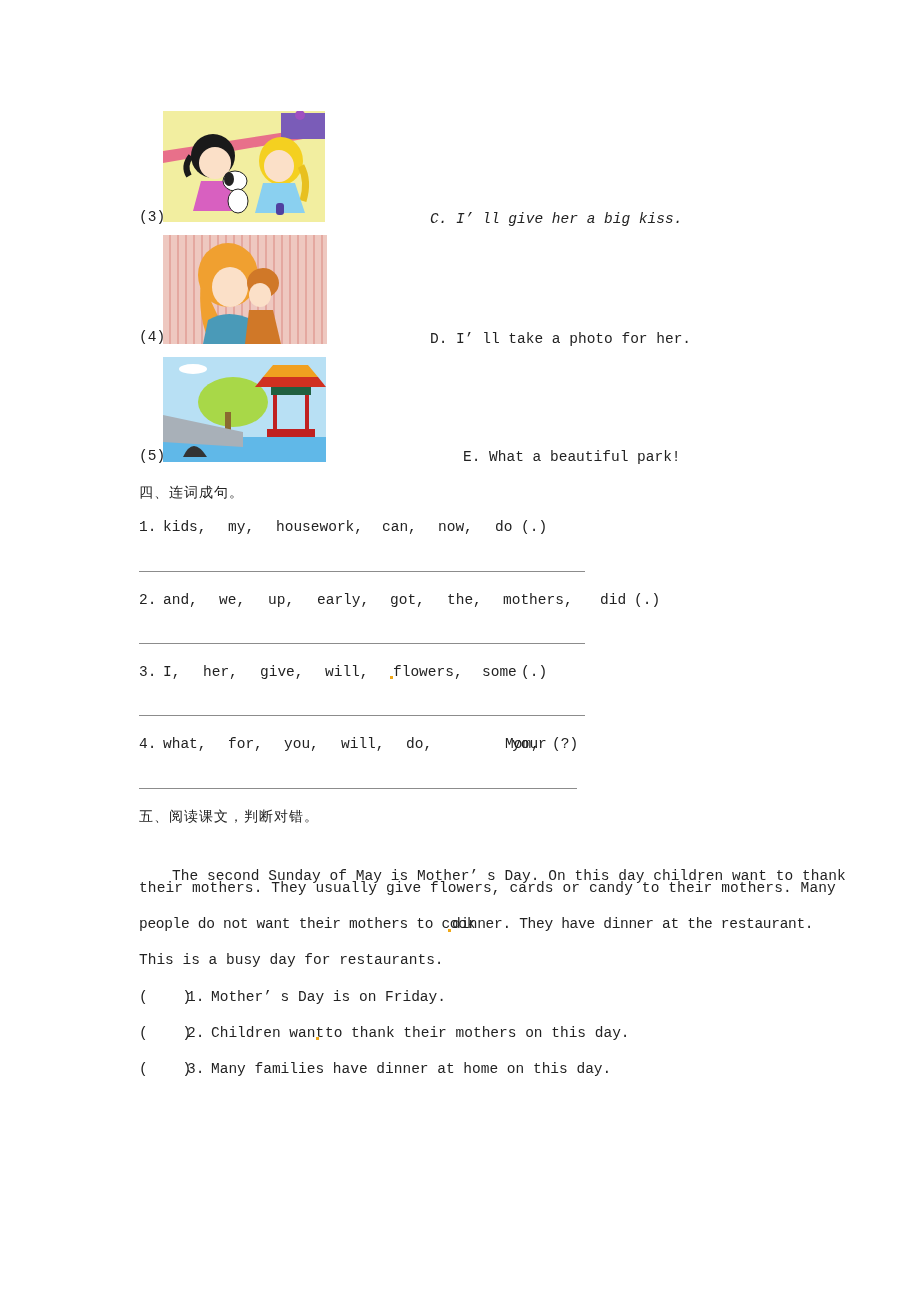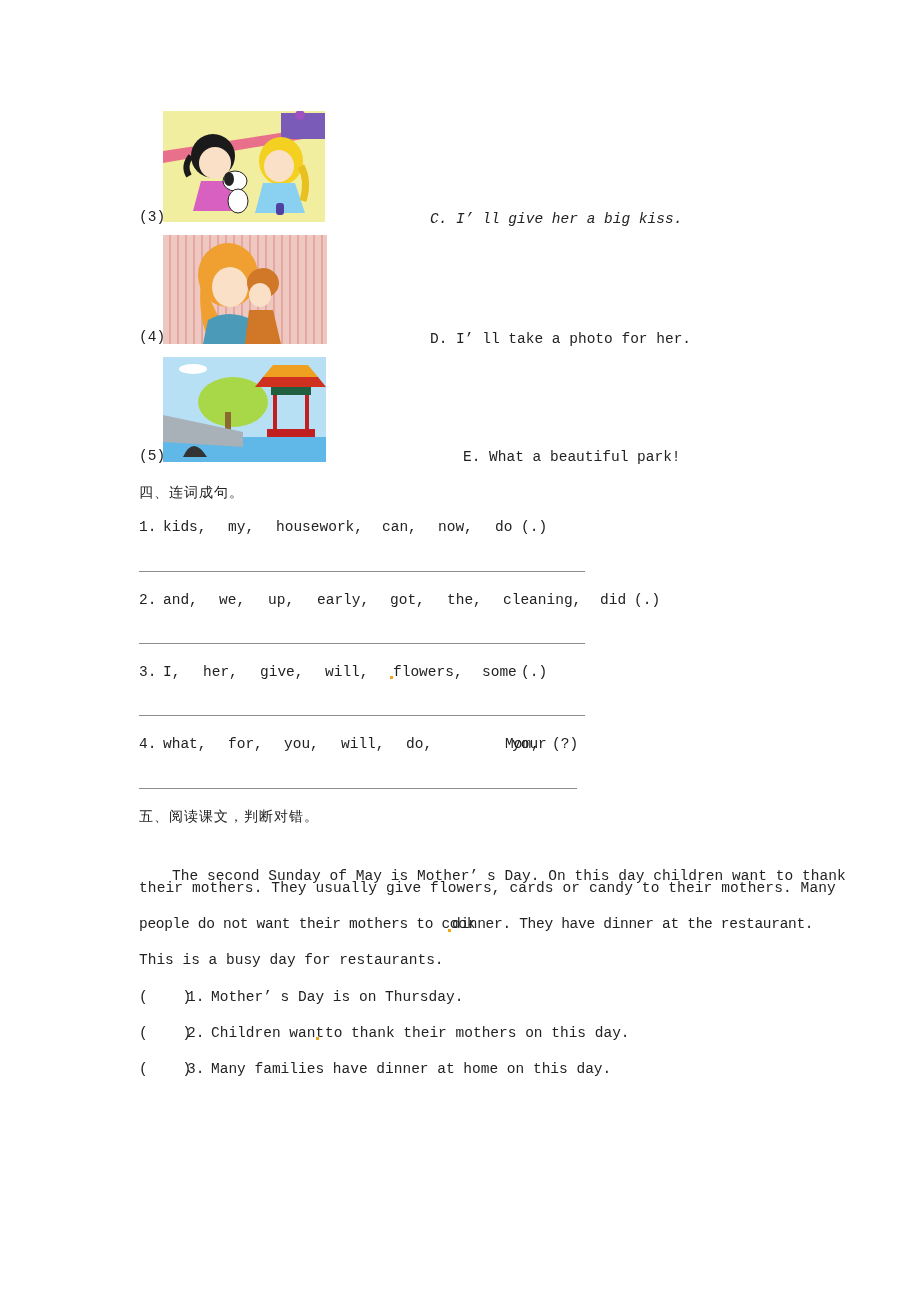--- a/index.html
+++ b/index.html
@@ -97,21 +97,21 @@
 </div>
 
 <div>
   <span class="abs t" style="left:139px;top:591px;">2.</span>
   <span class="abs t" style="left:163px;top:591px;">and,</span>
   <span class="abs t" style="left:219px;top:591px;">we,</span>
   <span class="abs t" style="left:268px;top:591px;">up,</span>
   <span class="abs t" style="left:317px;top:591px;">early,</span>
   <span class="abs t" style="left:390px;top:591px;">got,</span>
   <span class="abs t" style="left:447px;top:591px;">the,</span>
-  <span class="abs t" style="left:503px;top:591px;">cleaning,</span>
+  <span class="abs t" style="left:503px;top:591px;">mothers,</span>
   <span class="abs t" style="left:600px;top:591px;">did</span>
   <span class="abs t" style="left:634px;top:591px;">(.)</span>
   <div class="uline" style="left:139px;top:643px;width:446px;"></div>
 </div>
 
 <div>
   <span class="abs t" style="left:139px;top:663px;">3.</span>
   <span class="abs t" style="left:163px;top:663px;">I,</span>
   <span class="abs t" style="left:203px;top:663px;">her,</span>
   <span class="abs t" style="left:260px;top:663px;">give,</span>
@@ -143,21 +143,21 @@
   <span class="abs para" style="left:139px;top:880px;letter-spacing:0.12px;">their mothers. They usually give flowers, cards or candy to their mothers. Many</span>
   <span class="abs para" style="left:139px;top:916px;letter-spacing:-0.3px;">people do not want their mothers to cook</span>
   <span class="abs" style="left:448px;top:929px;width:3px;height:3px;background:#f0a818;"></span>
   <span class="abs para" style="left:452px;top:916px;letter-spacing:-0.3px;">dinner. They have dinner at the restaurant.</span>
   <span class="abs para" style="left:139px;top:952px;">This is a busy day for restaurants.</span>
 </div>
 
 <div>
   <span class="abs t" style="left:139px;top:988px;">(    )</span>
   <span class="abs t" style="left:187px;top:988px;">1.</span>
-  <span class="abs t" style="left:211px;top:988px;">Mother’ s Day is on Thursday.</span>
+  <span class="abs t" style="left:211px;top:988px;">Mother’ s Day is on Friday.</span>
 </div>
 
 <div>
   <span class="abs t" style="left:139px;top:1024px;">(    )</span>
   <span class="abs t" style="left:187px;top:1024px;">2.</span>
   <span class="abs t" style="left:211px;top:1024px;">Children want</span>
   <span class="abs" style="left:316px;top:1037px;width:3px;height:3px;background:#f0a818;"></span>
   <span class="abs t" style="left:325px;top:1024px;font-family:Liberation Mono, monospace;">to thank their mothers on this day.</span>
 </div>
 

